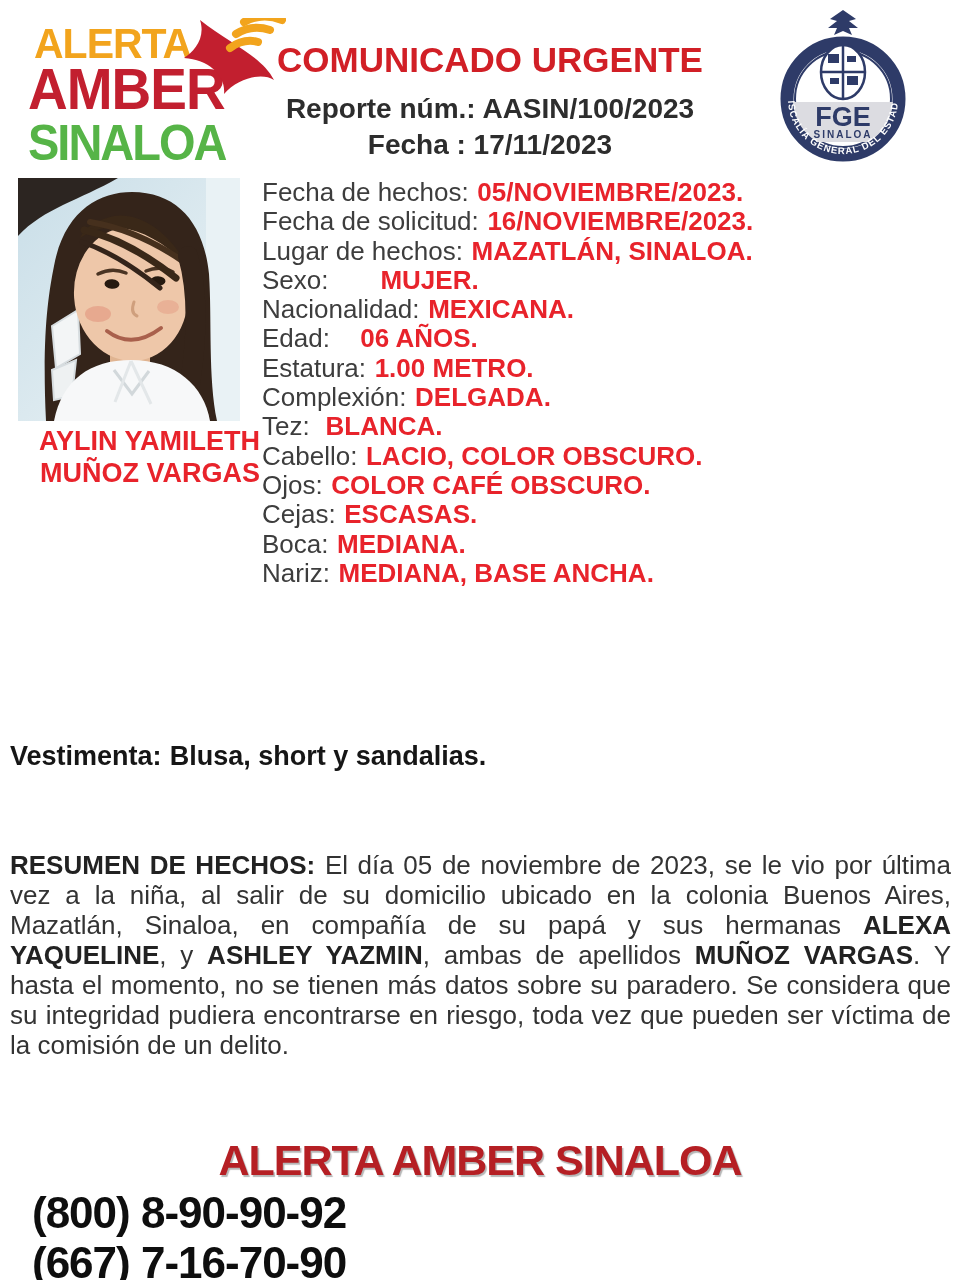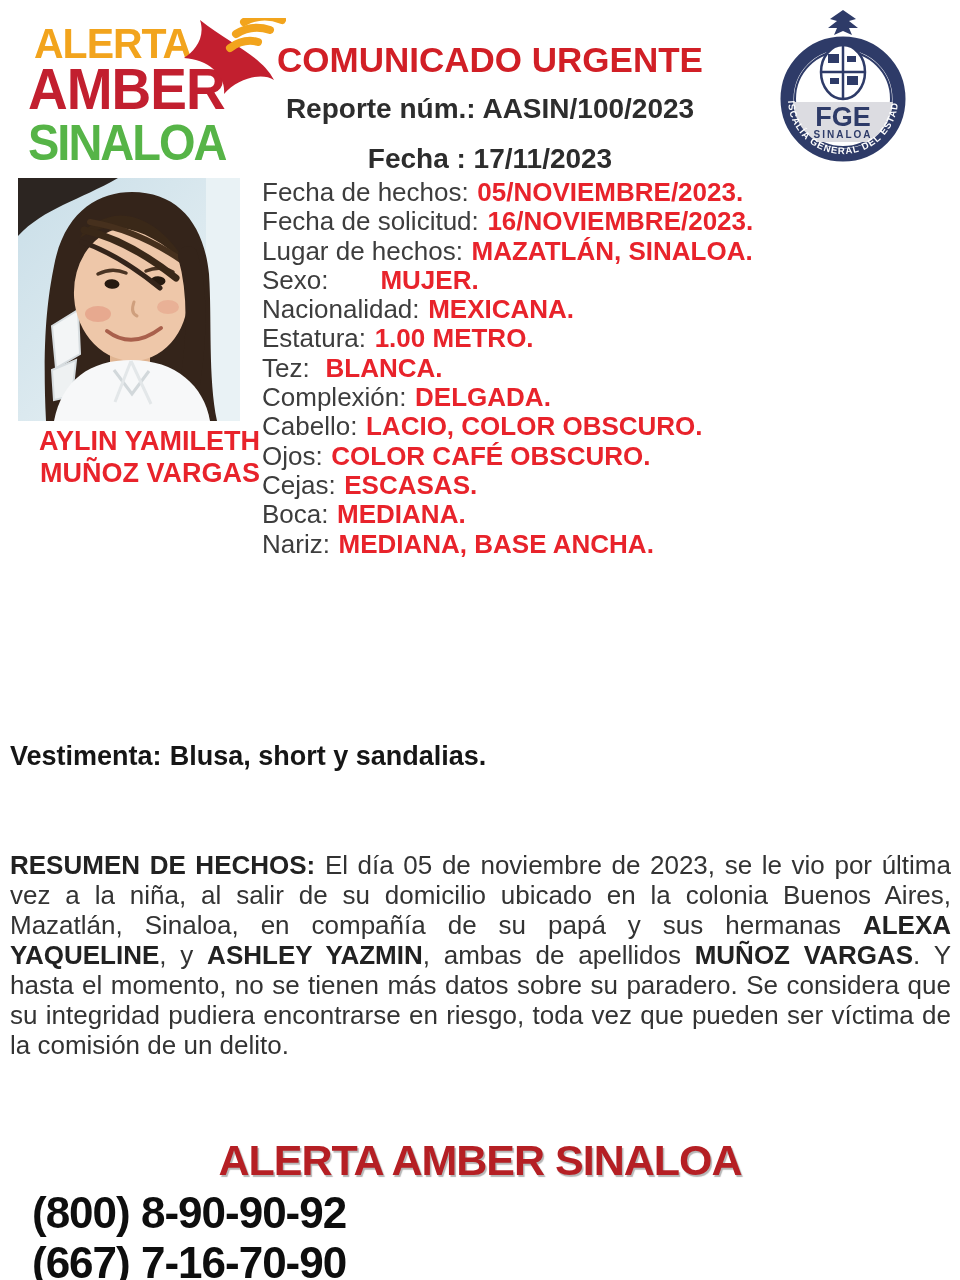--- a/index.html
+++ b/index.html
@@ -11,21 +11,21 @@
   .logo-line{font-weight:800;letter-spacing:-1px;transform:scaleY(1.05);transform-origin:left top;}
   .logo-l1{font-size:41px;color:var(--logo_orange);margin-left:6px;}
   .logo-l2{font-size:55px;color:var(--logo_red);margin-top:-2px;}
   .logo-l3{font-size:47px;color:var(--logo_green);margin-top:2px;letter-spacing:-2px;}
   .logo-swoosh{position:absolute;left:150px;top:-4px;width:108px;height:92px;}
 
   
   .header-center{position:absolute;left:265px;top:40px;width:450px;text-align:center;}
   .header-title{font-size:35px;font-weight:800;color:var(--accent_red);letter-spacing:0;}
   .header-report{font-size:28px;font-weight:700;color:#2d2d2d;margin-top:13px;}
-  .header-date{font-size:28px;font-weight:700;color:#2d2d2d;margin-top:18px;}
+  .header-date{font-size:28px;font-weight:700;color:#2d2d2d;margin-top:4px;}
 
   
   .seal{position:absolute;left:775px;top:8px;width:136px;height:160px;}
 
   
   .photo{position:absolute;left:18px;top:178px;width:222px;height:243px;overflow:hidden;}
   .person-name{position:absolute;left:20px;top:426px;width:240px;
                font-size:27px;font-weight:700;color:var(--value_red);line-height:1.18;text-align:right;}
 
   
@@ -160,23 +160,24 @@
     <div>AYLIN YAMILETH</div>
     <div>MUÑOZ VARGAS</div>
   </div>
 
   <div class="fields">
       <div class="frow"><span class="flabel">Fecha de hechos:</span><span class="fvalue">05/NOVIEMBRE/2023.</span></div>
       <div class="frow"><span class="flabel">Fecha de solicitud:</span><span class="fvalue">16/NOVIEMBRE/2023.</span></div>
       <div class="frow"><span class="flabel">Lugar de hechos:</span><span class="fvalue">MAZATLÁN, SINALOA.</span></div>
       <div class="frow"><span class="flabel">Sexo:&nbsp;&nbsp;&nbsp;&nbsp;&nbsp;&nbsp;</span><span class="fvalue">MUJER.</span></div>
       <div class="frow"><span class="flabel">Nacionalidad:</span><span class="fvalue">MEXICANA.</span></div>
+      <div class="frow"><span class="flabel">Edad:&nbsp;&nbsp;&nbsp;</span><span class="fvalue">06 AÑOS.</span></div>
       <div class="frow"><span class="flabel">Estatura:</span><span class="fvalue">1.00 METRO.</span></div>
+      <div class="frow"><span class="flabel">Complexión:</span><span class="fvalue">DELGADA.</span></div>
       <div class="frow"><span class="flabel">Tez:&nbsp;</span><span class="fvalue">BLANCA.</span></div>
-      <div class="frow"><span class="flabel">Complexión:</span><span class="fvalue">DELGADA.</span></div>
       <div class="frow"><span class="flabel">Cabello:</span><span class="fvalue">LACIO, COLOR OBSCURO.</span></div>
       <div class="frow"><span class="flabel">Ojos:</span><span class="fvalue">COLOR CAFÉ OBSCURO.</span></div>
       <div class="frow"><span class="flabel">Cejas:</span><span class="fvalue">ESCASAS.</span></div>
       <div class="frow"><span class="flabel">Boca:</span><span class="fvalue">MEDIANA.</span></div>
       <div class="frow"><span class="flabel">Nariz:</span><span class="fvalue">MEDIANA, BASE ANCHA.</span></div>
     </div>
 
   <div class="vestimenta">
     <span class="v-label">Vestimenta:</span><span class="v-value">Blusa, short y sandalias.</span>
   </div>

